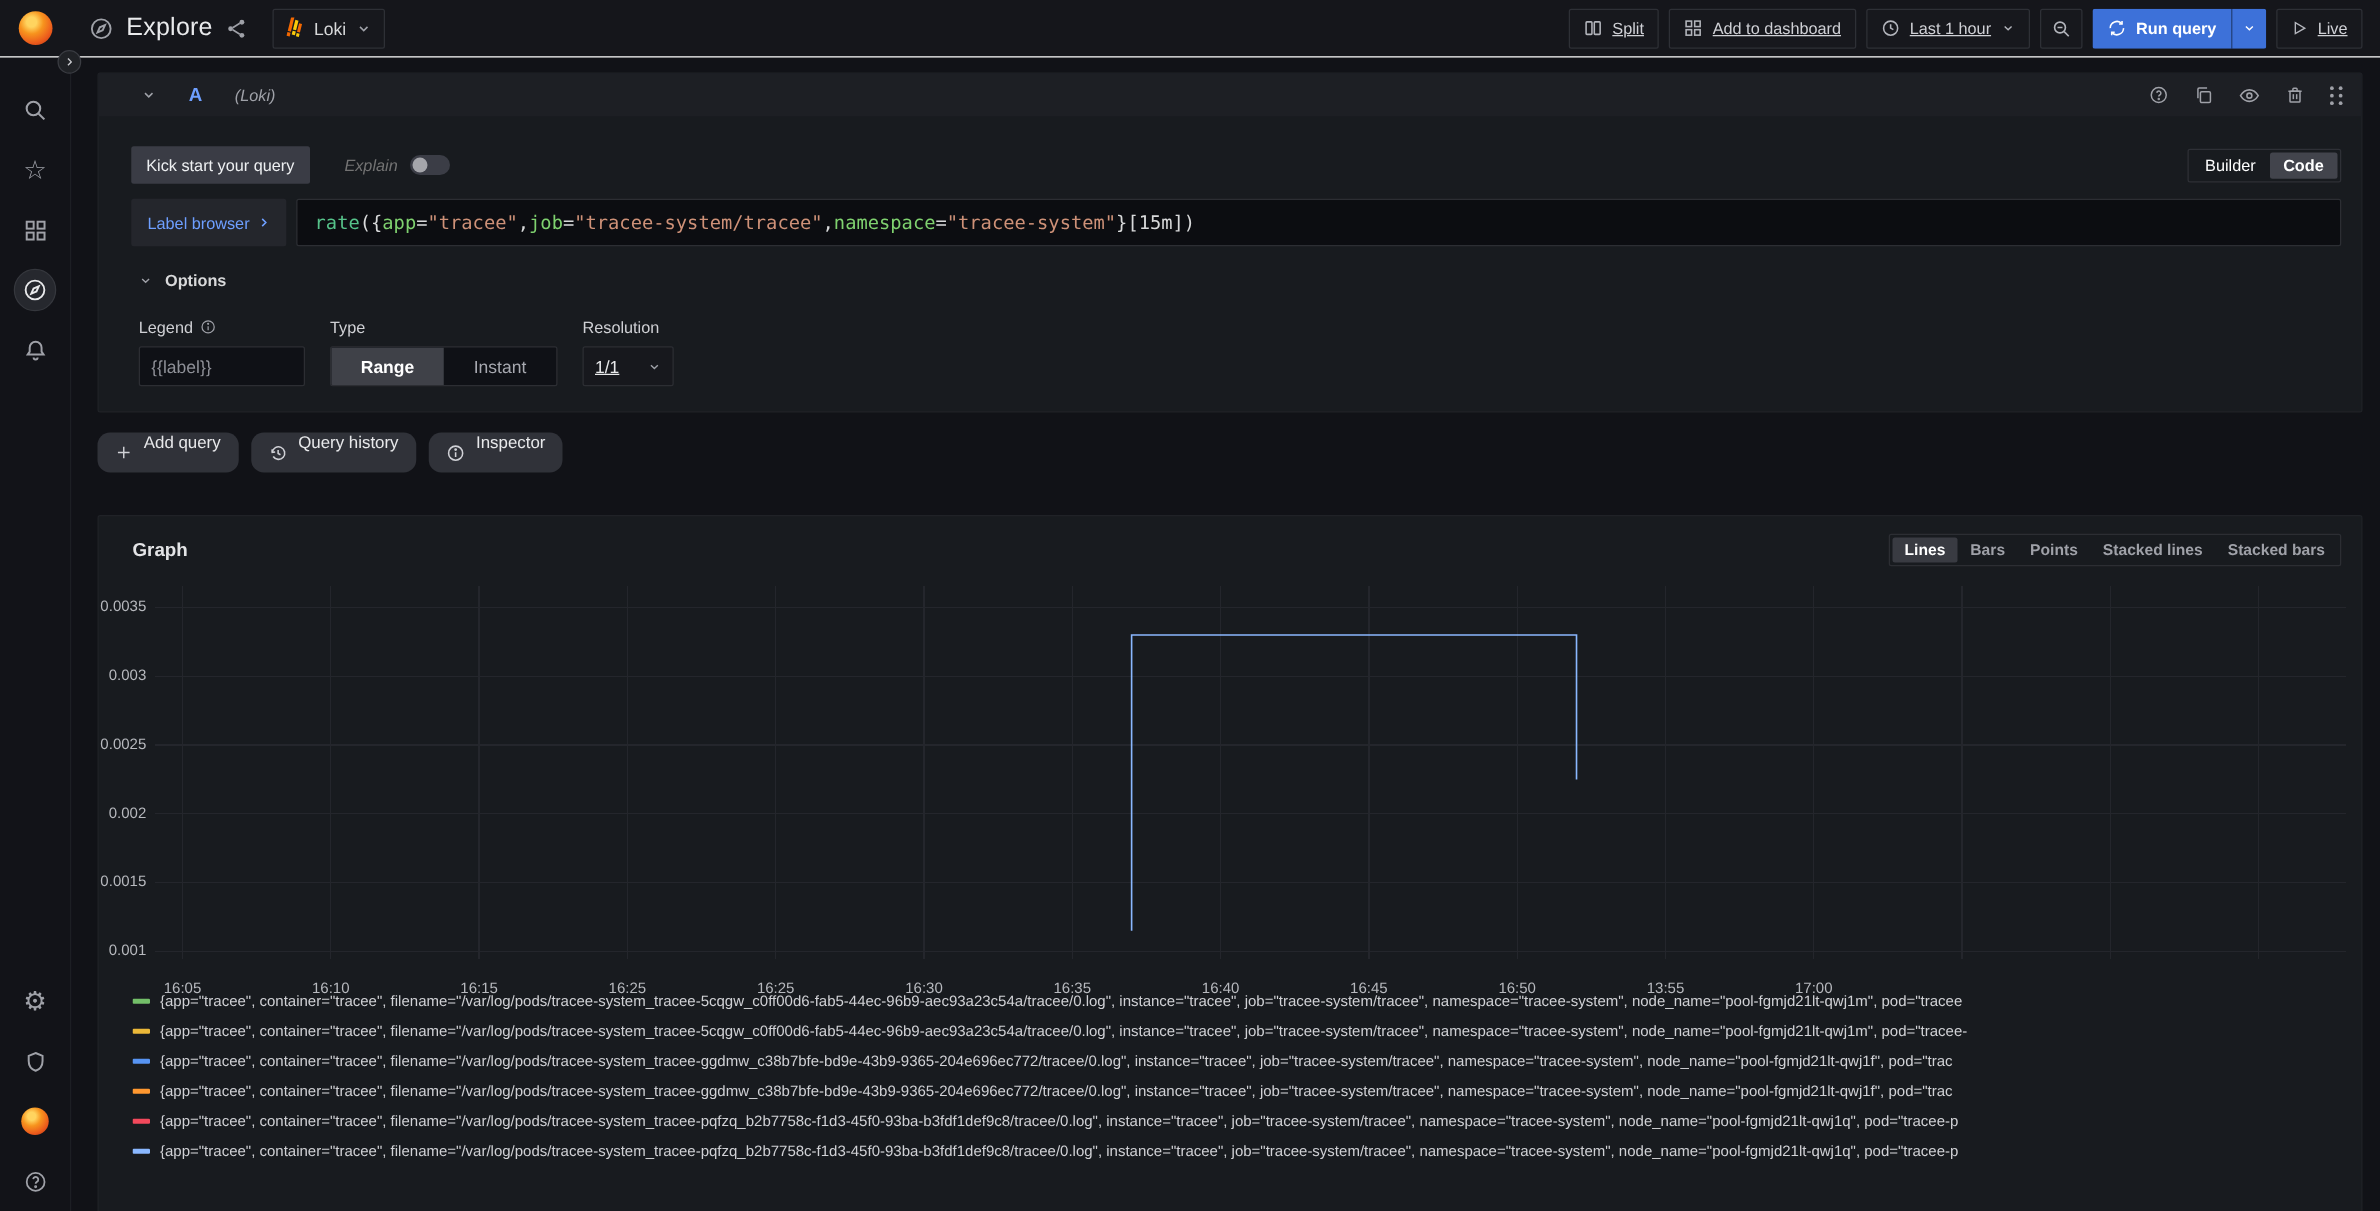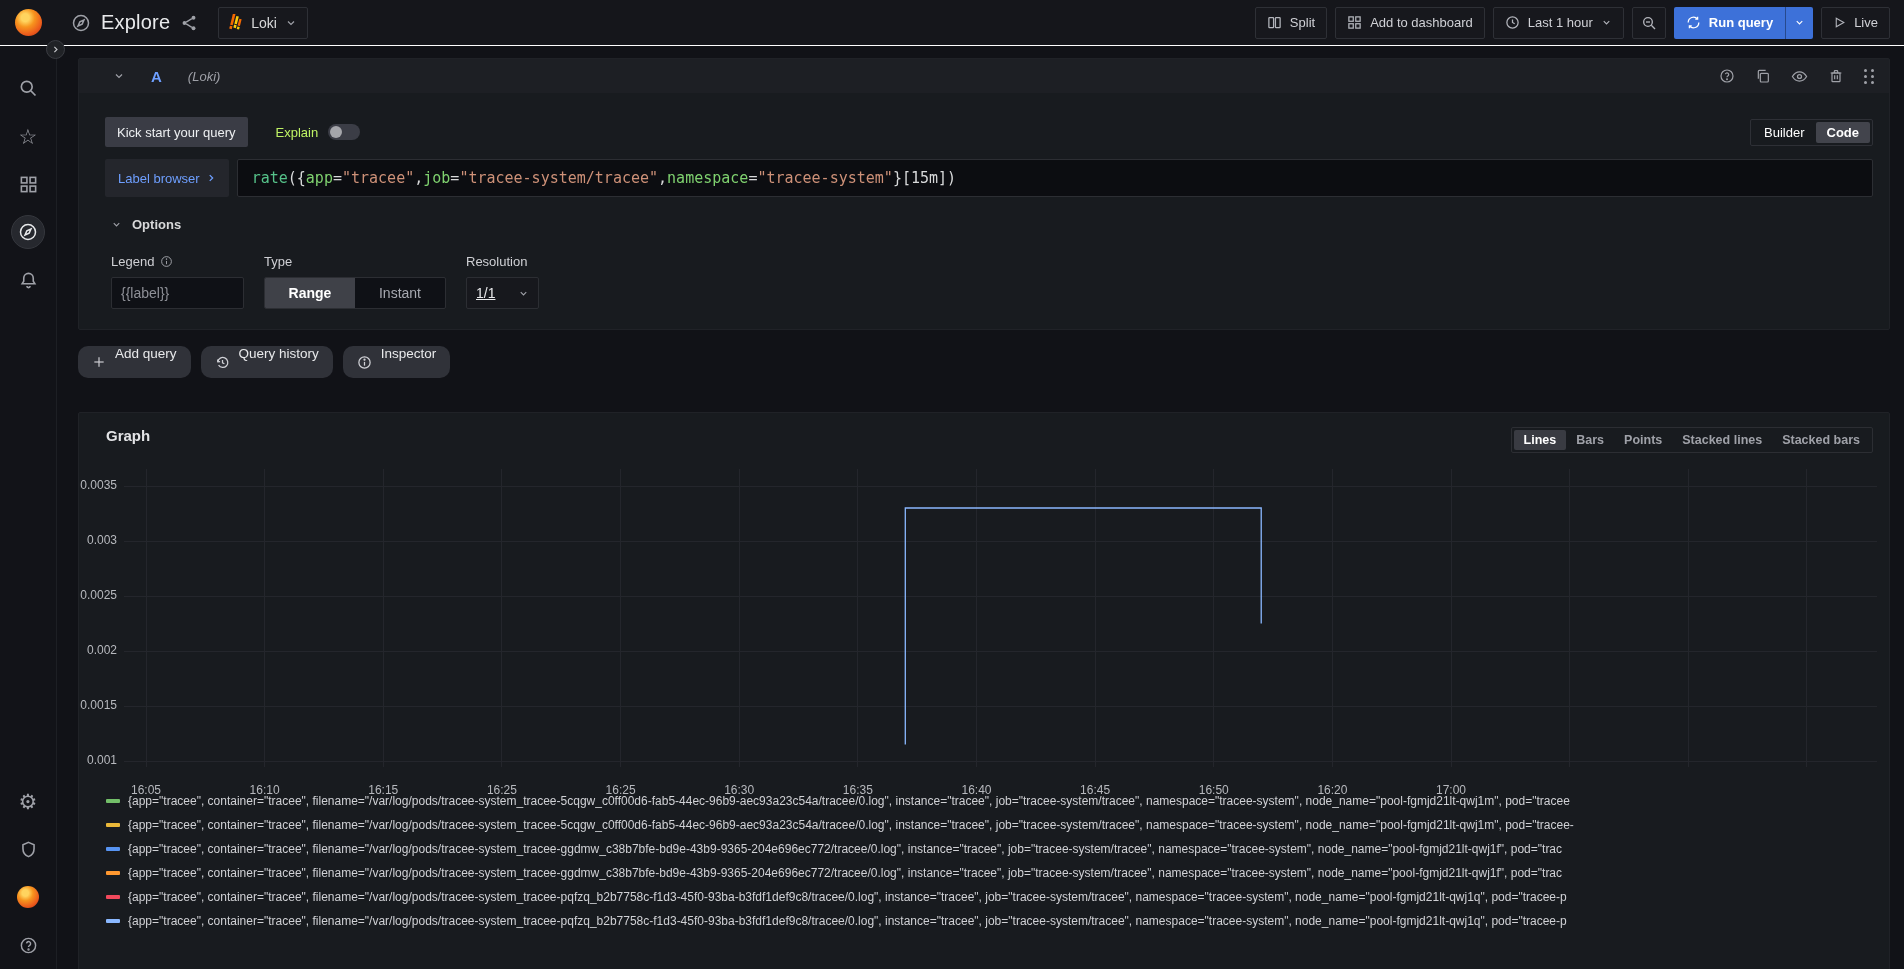--- a/index.html
+++ b/index.html
@@ -28,21 +28,21 @@
   .icon { color:#9fa1a8; display:inline-flex; align-items:center; justify-content:center; }
   .ds-picker {
     margin-left:10px; height:32px; display:flex; align-items:center; gap:8px;
     background:#17181d; border:1px solid #2e3036; border-radius:2px;
     padding:0 10px; color:#d8d9da; font-size:14px; cursor:pointer;
   }
   .tb-right { margin-left:auto; display:flex; align-items:center; gap:8px; padding-right:14px; }
   .tb-btn {
     height:32px; display:flex; align-items:center; gap:8px;
     background:#17181d; border:1px solid #2e3036; border-radius:2px;
-    padding:0 11px; color:#d0d1d6; font-size:13px; font-weight:500; cursor:pointer;
+    padding:0 11px; color:#d0d1d6; font-size:13px; font-weight:500; cursor:pointer;text-decoration:underline;
   }
   .tb-btn .icon { color:#b3b5bc; }
   .run-split { display:flex; height:32px; border-radius:2px; overflow:hidden; }
   .run-main, .run-caret {
     background:var(--accent,#3d71d9); color:#fff; border:none; display:flex; align-items:center;
     gap:8px; padding:0 12px; font-size:13px; font-weight:600; cursor:pointer;
   }
   .run-caret { padding:0 8px; border-left:1px solid rgba(0,0,0,.35); }
 
   
@@ -81,21 +81,21 @@
   .q-header-icons .icon { cursor:pointer; }
   .grip { display:grid; grid-template-columns:4px 4px; gap:3px; cursor:grab; }
   .grip i { width:3px; height:3px; border-radius:50%; background:#9fa1a8; }
 
   .q-body { padding:24px 16px 20px 26px; }
   .q-toolbar { display:flex; align-items:center; height:30px; }
   .kick-btn {
     height:30px; padding:0 12px; background:#3a3c45; border:none; border-radius:2px;
     color:#eef0f2; font-size:13px; font-weight:500; cursor:pointer;
   }
-  .explain-label { margin-left:28px; color:#bef264; font-size:13px; }
+  .explain-label { margin-left:28px; color:#737373; font-size:13px;font-style:italic; }
   .toggle { margin-left:10px; width:32px; height:16px; border-radius:9px; background:#3b3d46; position:relative; cursor:pointer; }
   .toggle .knob { position:absolute; left:2px; top:2px; width:12px; height:12px; border-radius:50%; background:#a5a6ab; }
   .bc-group { margin-left:auto; display:flex; align-items:center; border:1px solid #2e3036; border-radius:2px; padding:2px; }
   .bc-seg { padding:3px 11px; font-size:13px; color:#ffffff; border:none; background:transparent; cursor:pointer; border-radius:2px; }
   .bc-seg.sel { background:#42444c; color:#fff; font-weight:700; }
 
   .q-row { display:flex; margin-top:12px; height:38px; }
   .label-browser {
     height:38px; padding:0 13px; margin-right:8px; border:none; border-radius:2px;
     background:#24262c; color:#6e9fff; font-size:13px; font-weight:500; cursor:pointer;
@@ -134,21 +134,21 @@
   
   .actions { display:flex; gap:10px; margin-top:16px; }
   .act-btn {
     height:32px; padding:0 14px; background:#303239; border:none; border-radius:10px;
     color:#e8e9eb; font-size:13.5px; font-weight:400; display:flex; gap:9px; cursor:pointer;
   }
   .act-btn .icon { color:#d0d1d6; }
 
   
   .graph-panel { margin-top:34px; min-height:620px; }
-  .g-header { display:flex; padding:14px 16px 0 16px; }
+  .g-header { display:flex; align-items:center; padding:14px 16px 0 16px; }
   .g-title { font-size:15px; font-weight:600; color:#e3e4e6; padding-left:11px; }
   .mode-group { margin-left:auto; display:flex; border:1px solid #2c2e33; border-radius:2px; padding:2px; }
   .mode-seg { border:none; background:transparent; color:#9fa1a8; font-size:12.5px; font-weight:600; padding:3px 10px; border-radius:2px; cursor:pointer; white-space:nowrap; }
   .mode-seg.sel { background:#393b42; color:#fff; }
 
   .plot-wrap { position:relative; margin:8px 14px 0 0; padding-left:45px; }
   .ylabel { position:absolute; left:0; width:38px; text-align:right; font-size:12px; color:#b7b9be; }
   .xlabel { position:absolute; width:48px; text-align:center; font-size:12px; color:#b7b9be; top:322px; }
   .legend { margin:12px 0 0 27px; }
   .lg-row { display:flex; align-items:center; height:24px; white-space:nowrap; overflow:hidden; cursor:pointer; }
@@ -540,21 +540,21 @@
         <div class="xlabel" style="left: 43px;">16:05</div>
         <div class="xlabel" style="left: 161.64px;">16:10</div>
         <div class="xlabel" style="left: 280.28px;">16:15</div>
         <div class="xlabel" style="left: 398.92px;">16:25</div>
         <div class="xlabel" style="left: 517.56px;">16:25</div>
         <div class="xlabel" style="left: 636.2px;">16:30</div>
         <div class="xlabel" style="left: 754.84px;">16:35</div>
         <div class="xlabel" style="left: 873.48px;">16:40</div>
         <div class="xlabel" style="left: 992.12px;">16:45</div>
         <div class="xlabel" style="left: 1110.76px;">16:50</div>
-        <div class="xlabel" style="left: 1229.4px;">16:20</div>
+        <div class="xlabel" style="left: 1229.4px;">13:55</div>
         <div class="xlabel" style="left: 1348.04px;">17:00</div>
       </div>
     <div class="legend">
         <div class="lg-row">
           <span class="lg-swatch" style="background: rgb(115, 191, 105);"></span>
           <span class="lg-text">{app="tracee", container="tracee", filename="/var/log/pods/tracee-system_tracee-5cqgw_c0ff00d6-fab5-44ec-96b9-aec93a23c54a/tracee/0.log", instance="tracee", job="tracee-system/tracee", namespace="tracee-system", node_name="pool-fgmjd21lt-qwj1m", pod="tracee</span>
         </div>
         <div class="lg-row">
           <span class="lg-swatch" style="background: rgb(234, 184, 57);"></span>
           <span class="lg-text">{app="tracee", container="tracee", filename="/var/log/pods/tracee-system_tracee-5cqgw_c0ff00d6-fab5-44ec-96b9-aec93a23c54a/tracee/0.log", instance="tracee", job="tracee-system/tracee", namespace="tracee-system", node_name="pool-fgmjd21lt-qwj1m", pod="tracee-</span>

